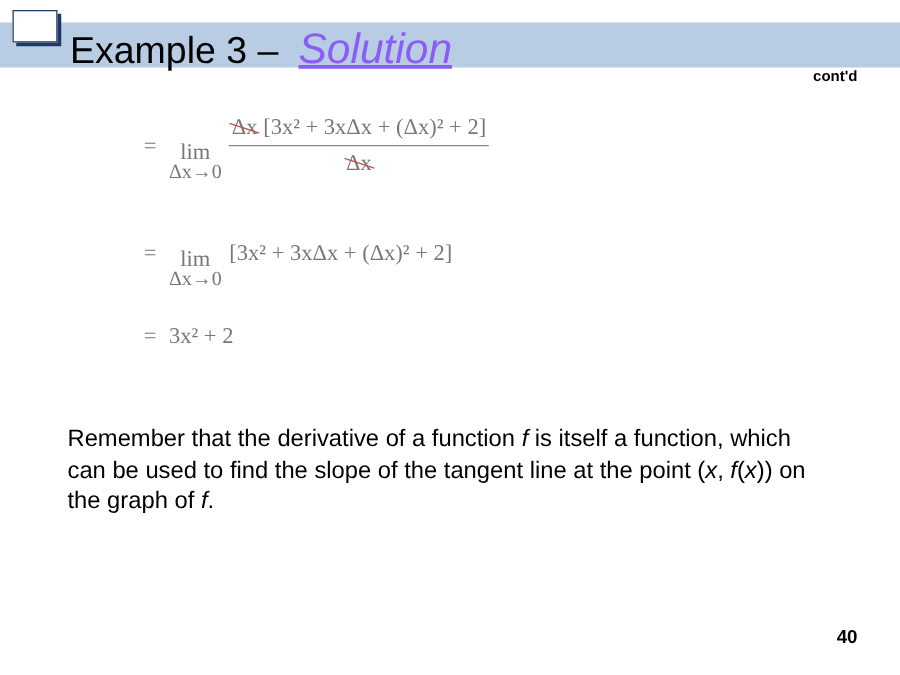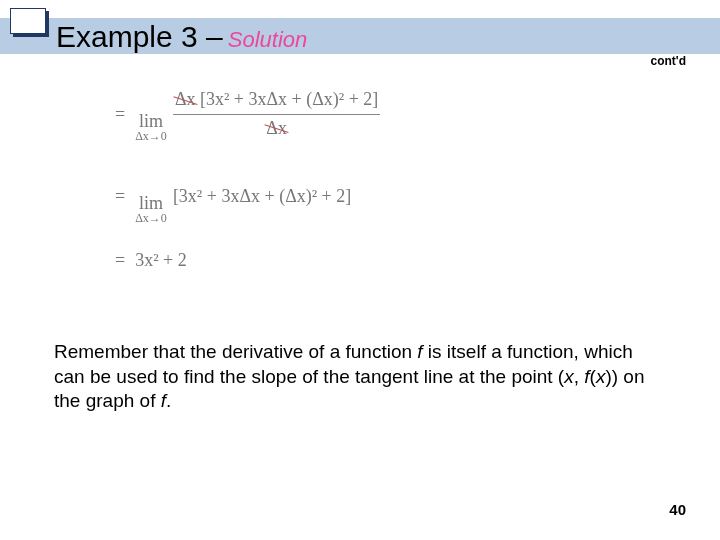--- a/index.html
+++ b/index.html
@@ -28,31 +28,32 @@
     background: #fff;
     border: 1px solid #1f3864;
     box-shadow: 3px 3px 0 #1f3864;
   }
   .title-row {
     position: absolute;
     top: 20px;
     left: 56px;
     display: flex;
     align-items: baseline;
-    gap: 5px;
+    gap: 16px;
   }
   .title-main {
     font-size: 30px;
     color: #000;
     font-weight: 400;
   }
   .title-italic {
-    font-size: 22px;
+    font-size: 34px;
     font-style: italic;
-    color: #ec4899;
+    color: #8b5cf6;
+    text-decoration: underline;
   }
   .contd {
     position: absolute;
     top: 54px;
     right: 34px;
     font-size: 12px;
     font-weight: bold;
     color: #000;
     text-align: right;
   }
@@ -72,21 +73,21 @@
   .eq-sign { margin-right: 10px; color:#777; }
   .lim-box {
     display: inline-flex;
     flex-direction: column;
     align-items: center;
     line-height: 1;
     margin-right: 6px;
     margin-top: 26px;
   }
   .lim-top { font-size: 18px; }
-  .lim-bot { font-size: 12px; }
+  .lim-bot { font-size: 16px; }
   .frac {
     display: inline-flex;
     flex-direction: column;
     align-items: center;
     line-height: 1.3;
     justify-content: space-between;
   }
   .frac-num, .frac-den { padding: 0 2px; }
   .frac-bar {
     width: 100%;

